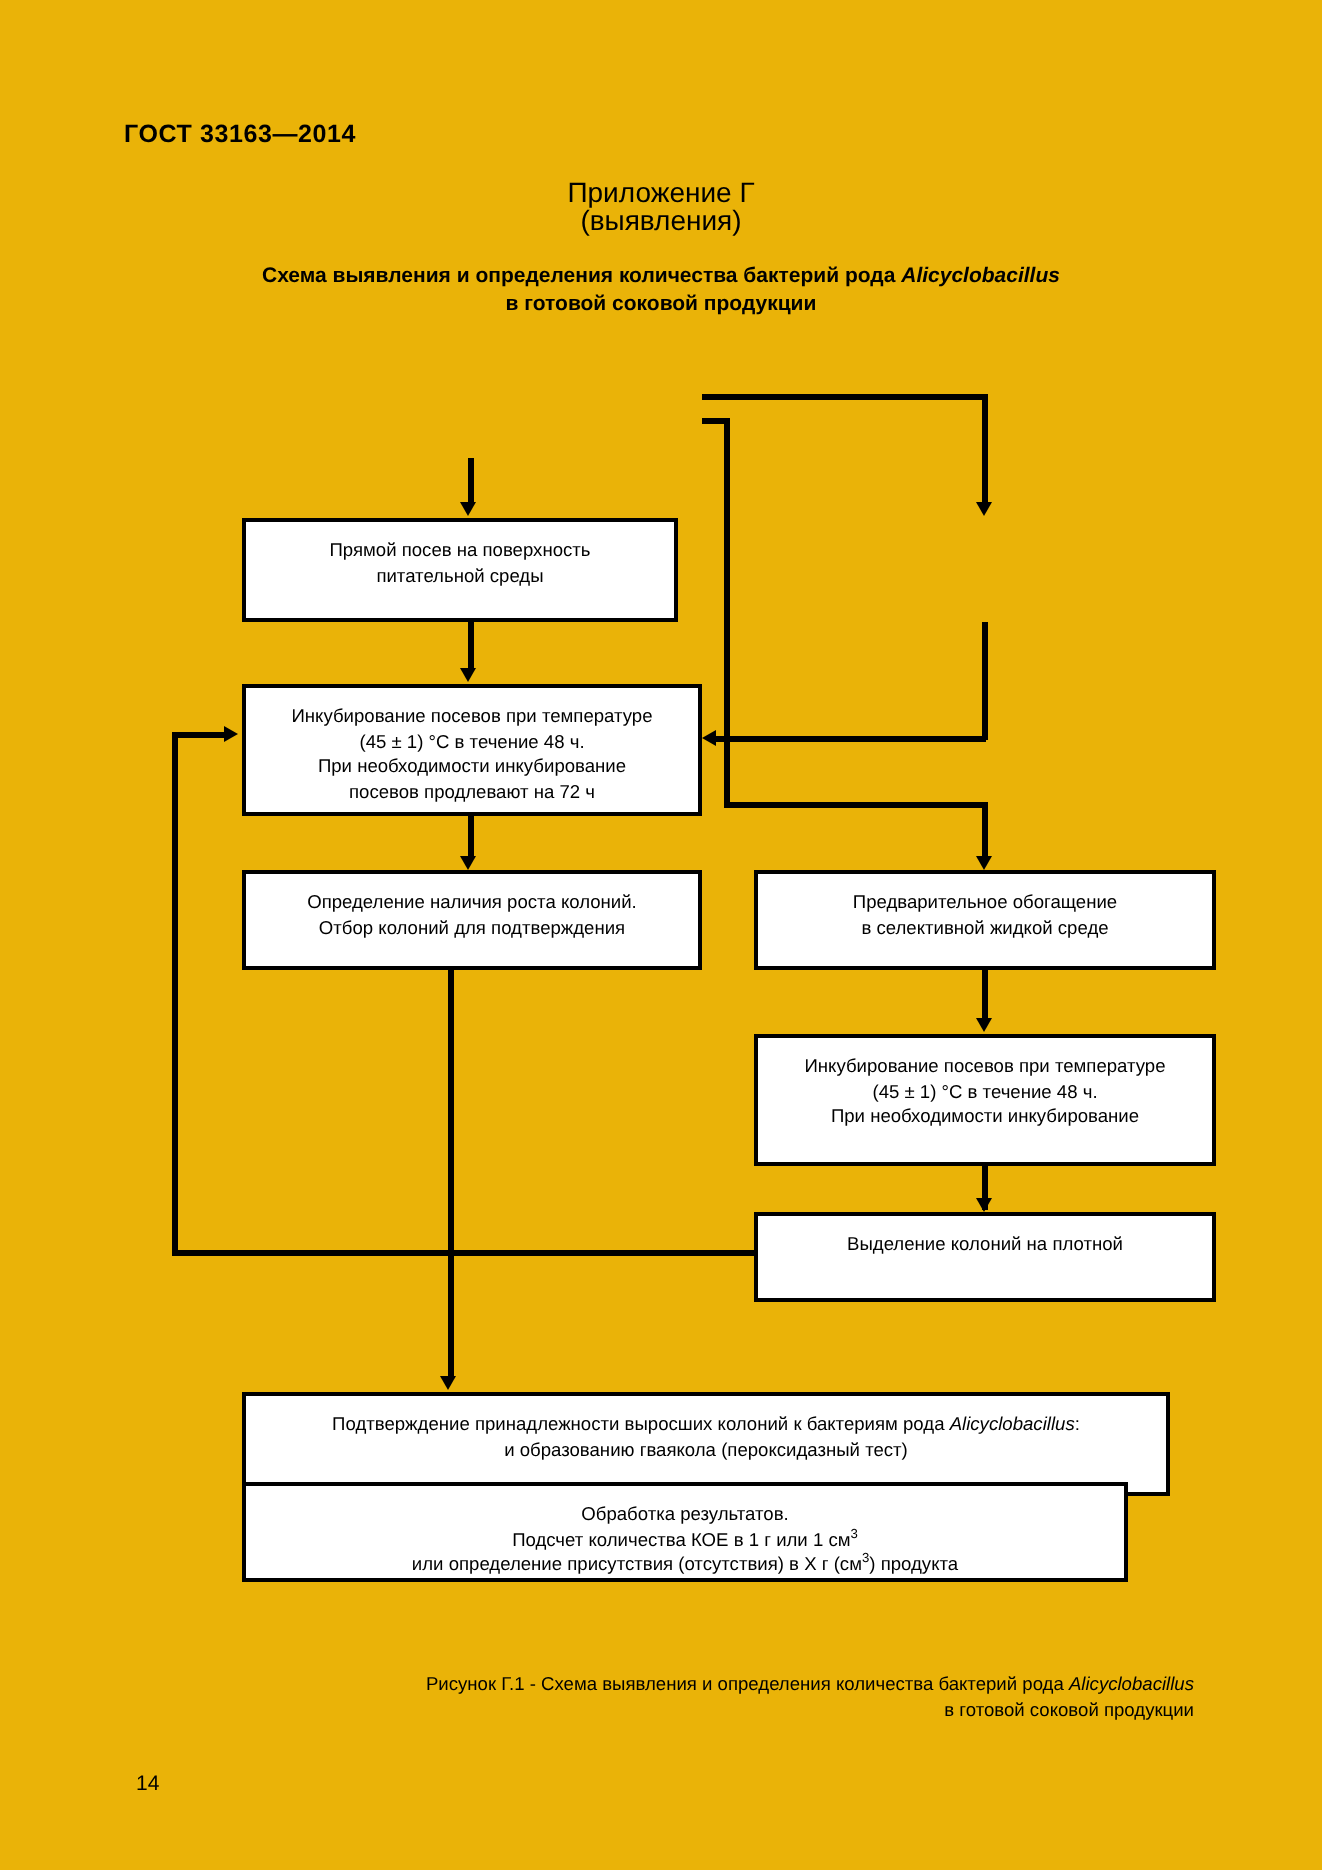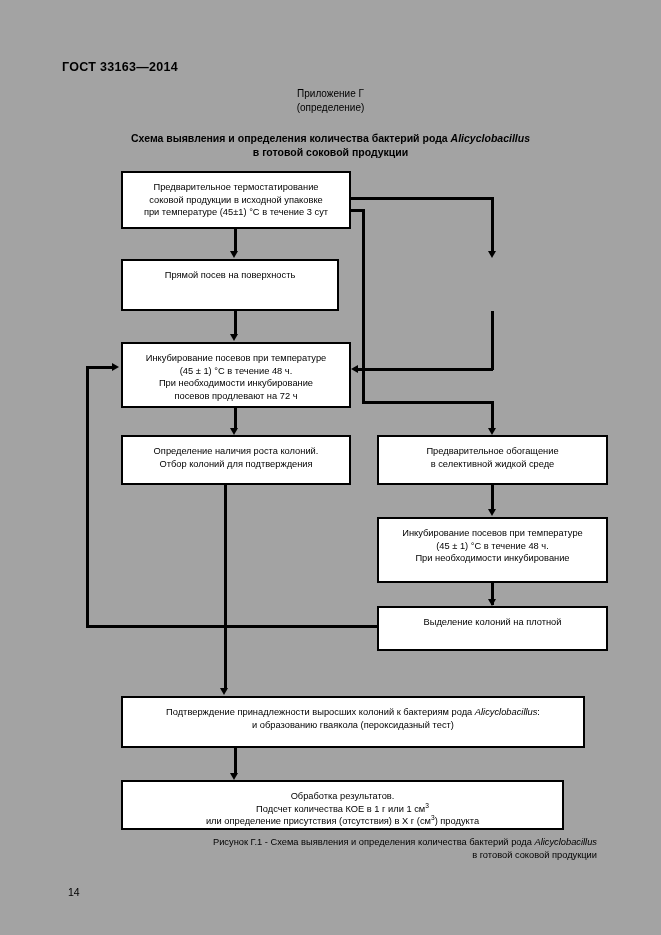--- a/index.html
+++ b/index.html
@@ -9,38 +9,38 @@
   }
   body {
     font-family: "Liberation Sans", sans-serif;
     color: #000000;
   }
   #page {
     position: relative;
     width: 661px;
     height: 935px;
     overflow: hidden;
-    background: #a3a3a3;
+    background: #eab308;
   }
 
   
   .std-header {
     position: absolute;
     left: 62px;
     top: 60px;
     font-size: 12.5px;
     font-weight: bold;
     letter-spacing: 0.3px;
   }
 
   .annex-line {
     position: absolute;
     width: 661px;
     text-align: center;
-    font-size: 10px;
+    font-size: 14px;
   }
   .annex-1 { top: 88px; }
   .annex-2 { top: 102px; }
 
   .scheme-title {
     position: absolute;
     left: 0;
     top: 131px;
     width: 661px;
     text-align: center;
@@ -102,37 +102,33 @@
   }
 </style>
 </head>
 <body>
 
 <div id="page">
 
   <div class="std-header">ГОСТ 33163—2014</div>
 
   <div class="annex-line annex-1">Приложение Г</div>
-  <div class="annex-line annex-2">(определение)</div>
+  <div class="annex-line annex-2">(выявления)</div>
 
   <div class="scheme-title">
     <span>Схема выявления и определения количества бактерий рода </span><span class="ital">Alicyclobacillus</span><br>
     <span>в готовой соковой продукции</span>
   </div>
 
   <div class="fc">
 
-    <div class="box" style="left:121px; top:171px; width:230px; height:58px;">
-      <div>Предварительное термостатирование</div>
-      <div>соковой продукции в исходной упаковке</div>
-      <div>при температуре (45±1) °С в течение 3 сут</div>
-    </div>
 
     <div class="box" style="left:121px; top:259px; width:218px; height:52px;">
       <div>Прямой посев на поверхность</div>
+      <div>питательной среды</div>
     </div>
 
 
     <div class="box" style="left:121px; top:342px; width:230px; height:66px;">
       <div>Инкубирование посевов при температуре</div>
       <div>(45 ± 1) °С в течение 48 ч.</div>
       <div>При необходимости инкубирование</div>
       <div>посевов продлевают на 72 ч</div>
     </div>
 
@@ -154,21 +150,21 @@
 
     <div class="box" style="left:377px; top:606px; width:231px; height:45px;">
       <div>Выделение колоний на плотной</div>
     </div>
 
     <div class="box" style="left:121px; top:696px; width:464px; height:52px;">
       <div><span>Подтверждение принадлежности выросших колоний к бактериям рода </span><span class="ital">Alicyclobacillus</span><span>:</span></div>
       <div>и образованию гваякола (пероксидазный тест)</div>
     </div>
 
-    <div class="box" style="left:121px; top:780px; width:443px; height:50px;">
+    <div class="box" style="left:121px; top:741px; width:443px; height:50px;">
       <div>Обработка результатов.</div>
       <div><span>Подсчет количества КОЕ в 1 г или 1 см</span><sup>3</sup></div>
       <div><span>или определение присутствия (отсутствия) в Х г (см</span><sup>3</sup><span>) продукта</span></div>
     </div>
 
     <div class="ln" style="left:234px; top:229px; width:2.5px; height:23px;"></div>
     <div class="arw arw-d" style="left:230px; top:251px;"></div>
 
     <div class="ln" style="left:351px; top:197px; width:143px; height:2.5px;"></div>
 

